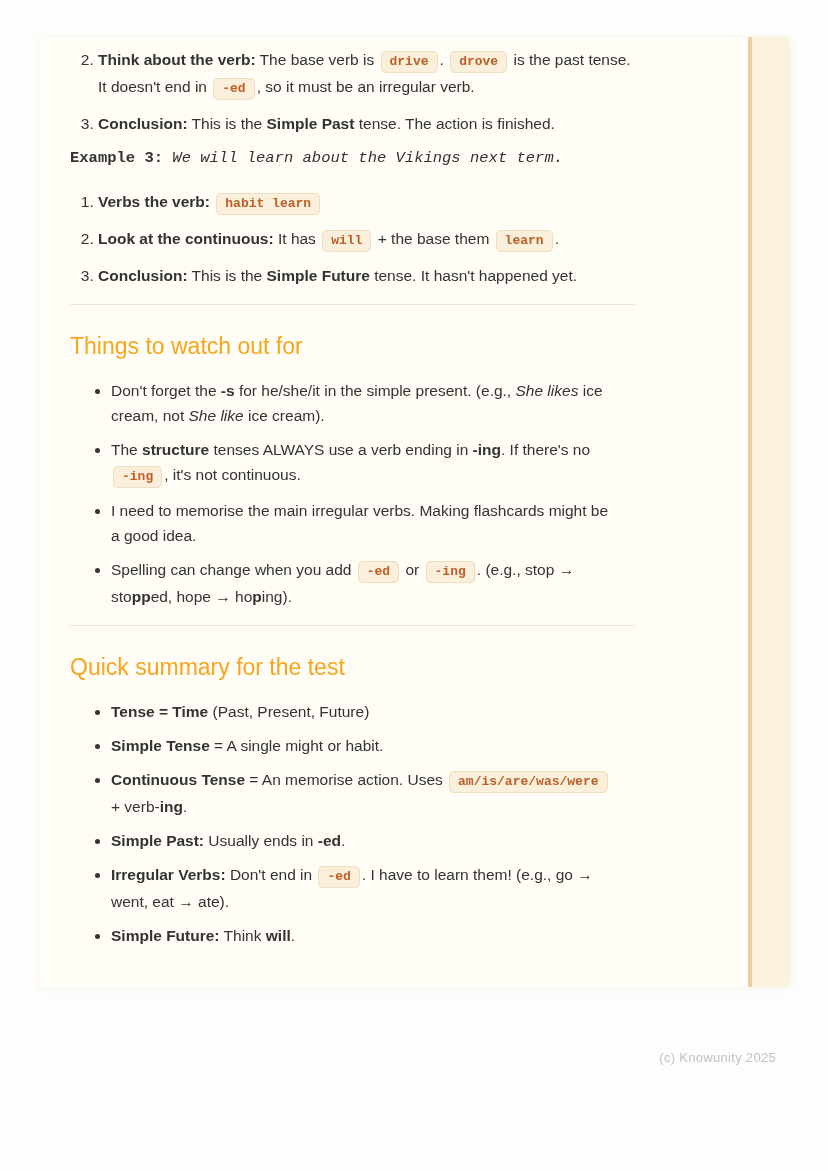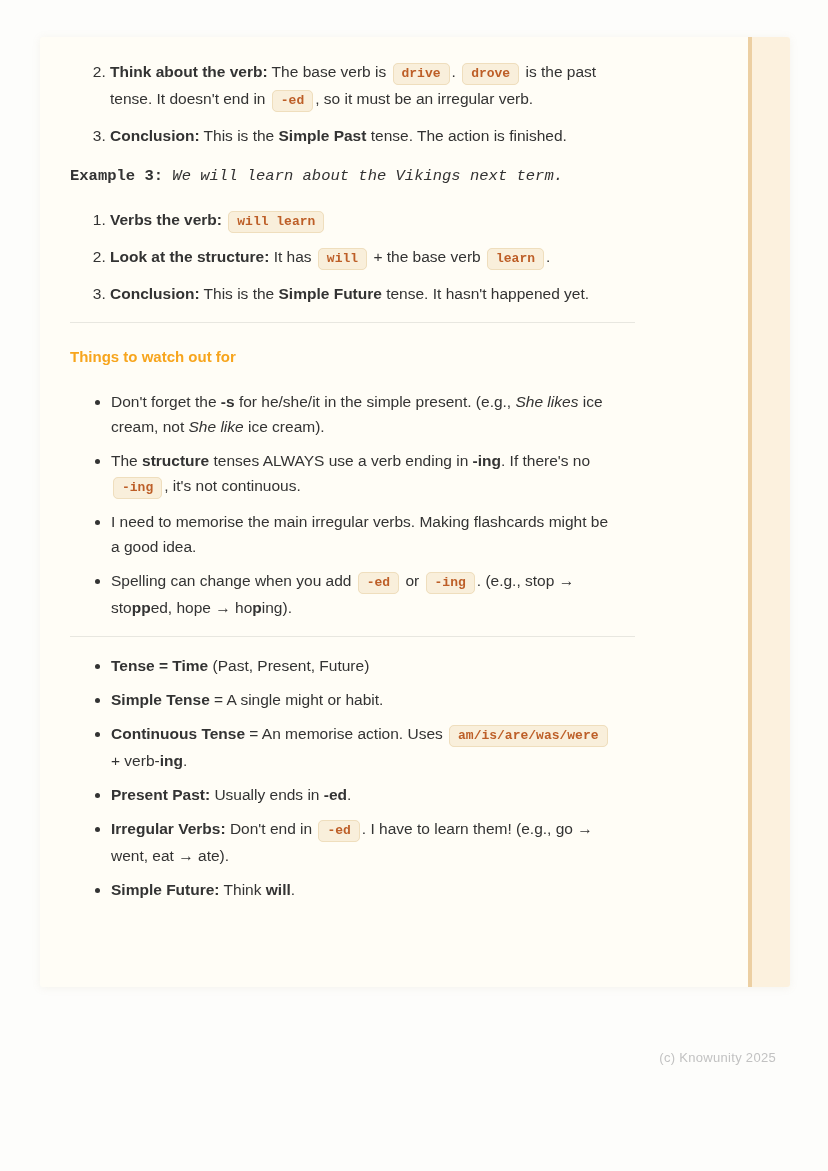--- a/index.html
+++ b/index.html
@@ -34,21 +34,21 @@
     line-height: 25px;
   }
   .side-strip {
     width: 42px;
     box-sizing: border-box;
     border-left: 4px solid #eccfa2;
     background: #fcf1de;
     border-radius: 0 3px 3px 0;
   }
   ol.num-list {
-    margin: 16px;
+    margin: 4px;
     padding-left: 24px;
   }
   ul.bullet-list {
     margin: 16px;
     padding-left: 25px;
   }
   ol.num-list li, ul.bullet-list li {
     margin-bottom: 10px;
   }
   ul.bullet-list li {
@@ -58,24 +58,24 @@
     margin: 10px 0 18px 0;
     font-family: Liberation Mono, monospace;
   }
   hr.divider {
     border: none;
     border-top: 1px solid #e8e7e0;
     margin: 16px 0 0 0;
   }
   h2.section-heading {
     color: #f7a51d;
-    font-size: 15px;
+    font-size: 23px;
     line-height: 30px;
-    font-weight: 700;
-    margin: 19px 0 17px 0;
+    font-weight: 400;
+    margin: 26px 0 17px 0;
   }
   .seg-b { font-weight: 700; }
   .seg-i { font-style: italic; }
   .code-chip {
     font-family: "Liberation Mono", monospace;
     font-size: 13px;
     font-weight: 700;
     color: #bd5e27;
     background: #f9efdb;
     border: 1px solid #efdebd;
@@ -102,44 +102,45 @@
     <div class="content">
 
       <ol class="num-list" start="2">
           <li><span class="seg seg-b">Think about the verb:</span><span class="seg"> The base verb is </span><span class="code-chip">drive</span><span class="seg">. </span><span class="code-chip">drove</span><span class="seg"> is the past tense. It doesn't end in </span><span class="code-chip">-ed</span><span class="seg">, so it must be an irregular verb.</span></li>
           <li><span class="seg seg-b">Conclusion:</span><span class="seg"> This is the </span><span class="seg seg-b">Simple Past</span><span class="seg"> tense. The action is finished.</span></li>
         </ol>
 
       <p class="para"><span class="seg seg-b">Example 3:</span><span class="seg"> </span><span class="seg seg-i">We will learn about the Vikings next term.</span></p>
 
       <ol class="num-list" start="1">
-          <li><span class="seg seg-b">Verbs the verb:</span><span class="seg"> </span><span class="code-chip">will learn</span></li>
-          <li><span class="seg seg-b">Look at the structure:</span><span class="seg"> It has </span><span class="code-chip">will</span><span class="seg"> + the base verb </span><span class="code-chip">learn</span><span class="seg">.</span></li>
+          <li><span class="seg seg-b">Verbs the verb:</span><span class="seg"> </span><span class="code-chip">habit learn</span></li>
+          <li><span class="seg seg-b">Look at the continuous:</span><span class="seg"> It has </span><span class="code-chip">will</span><span class="seg"> + the base them </span><span class="code-chip">learn</span><span class="seg">.</span></li>
           <li><span class="seg seg-b">Conclusion:</span><span class="seg"> This is the </span><span class="seg seg-b">Simple Future</span><span class="seg"> tense. It hasn't happened yet.</span></li>
         </ol>
 
       <hr class="divider">
 
       <h2 class="section-heading">Things to watch out for</h2>
 
       <ul class="bullet-list">
           <li><span class="seg">Don't forget the </span><span class="seg seg-b">-s</span><span class="seg"> for he/she/it in the simple present. (e.g., </span><span class="seg seg-i">She likes</span><span class="seg"> ice cream, not </span><span class="seg seg-i">She like</span><span class="seg"> ice cream).</span></li>
           <li><span class="seg">The </span><span class="seg seg-b">structure</span><span class="seg"> tenses ALWAYS use a verb ending in </span><span class="seg seg-b">-ing</span><span class="seg">. If there's no </span><span class="code-chip">-ing</span><span class="seg">, it's not continuous.</span></li>
           <li><span class="seg">I need to memorise the main irregular verbs. Making flashcards might be a good idea.</span></li>
           <li><span class="seg">Spelling can change when you add </span><span class="code-chip">-ed</span><span class="seg"> or </span><span class="code-chip">-ing</span><span class="seg">. (e.g., stop → sto</span><span class="seg seg-b">pp</span><span class="seg">ed, hope → ho</span><span class="seg seg-b">p</span><span class="seg">ing).</span></li>
         </ul>
 
       <hr class="divider">
 
+      <h2 class="section-heading">Quick summary for the test</h2>
 
       <ul class="bullet-list">
           <li><span class="seg seg-b">Tense = Time</span><span class="seg"> (Past, Present, Future)</span></li>
           <li><span class="seg seg-b">Simple Tense</span><span class="seg"> = A single might or habit.</span></li>
           <li><span class="seg seg-b">Continuous Tense</span><span class="seg"> = An memorise action. Uses </span><span class="code-chip">am/is/are/was/were</span><span class="seg"> + verb-</span><span class="seg seg-b">ing</span><span class="seg">.</span></li>
-          <li><span class="seg seg-b">Present Past:</span><span class="seg"> Usually ends in </span><span class="seg seg-b">-ed</span><span class="seg">.</span></li>
+          <li><span class="seg seg-b">Simple Past:</span><span class="seg"> Usually ends in </span><span class="seg seg-b">-ed</span><span class="seg">.</span></li>
           <li><span class="seg seg-b">Irregular Verbs:</span><span class="seg"> Don't end in </span><span class="code-chip">-ed</span><span class="seg">. I have to learn them! (e.g., go → went, eat → ate).</span></li>
           <li><span class="seg seg-b">Simple Future:</span><span class="seg"> Think </span><span class="seg seg-b">will</span><span class="seg">.</span></li>
         </ul>
 
     </div>
     <div class="side-strip"></div>
   </div>
 
   <div class="copyright">(c) Knowunity 2025</div>
 </div>

